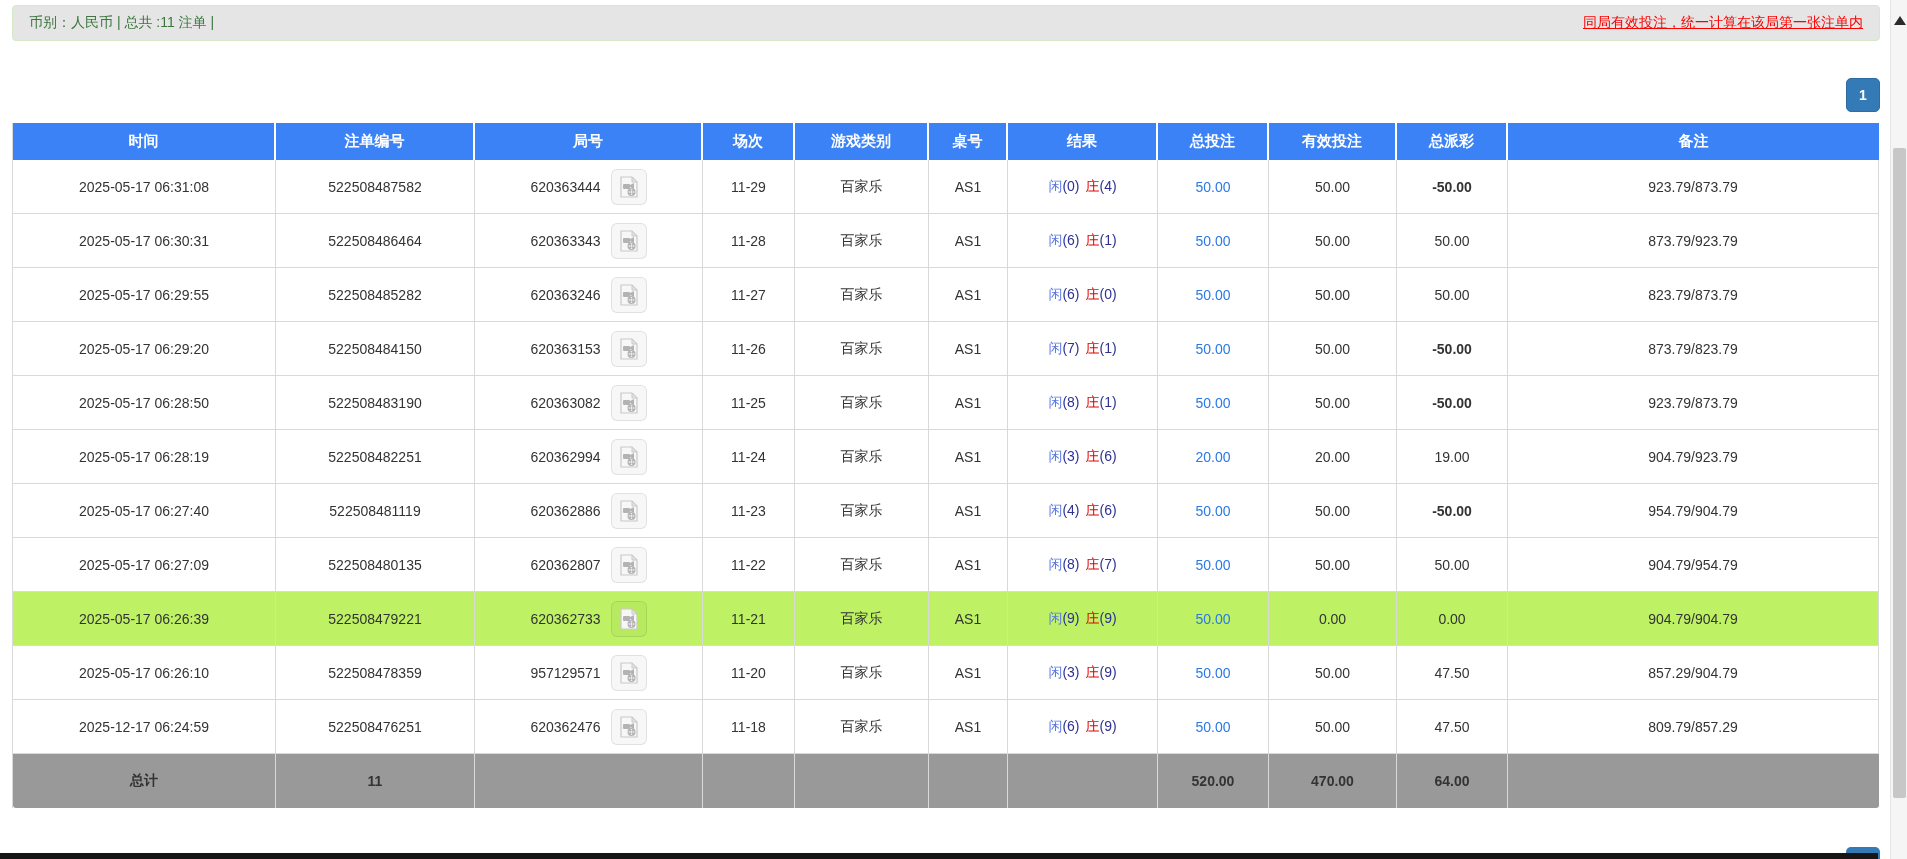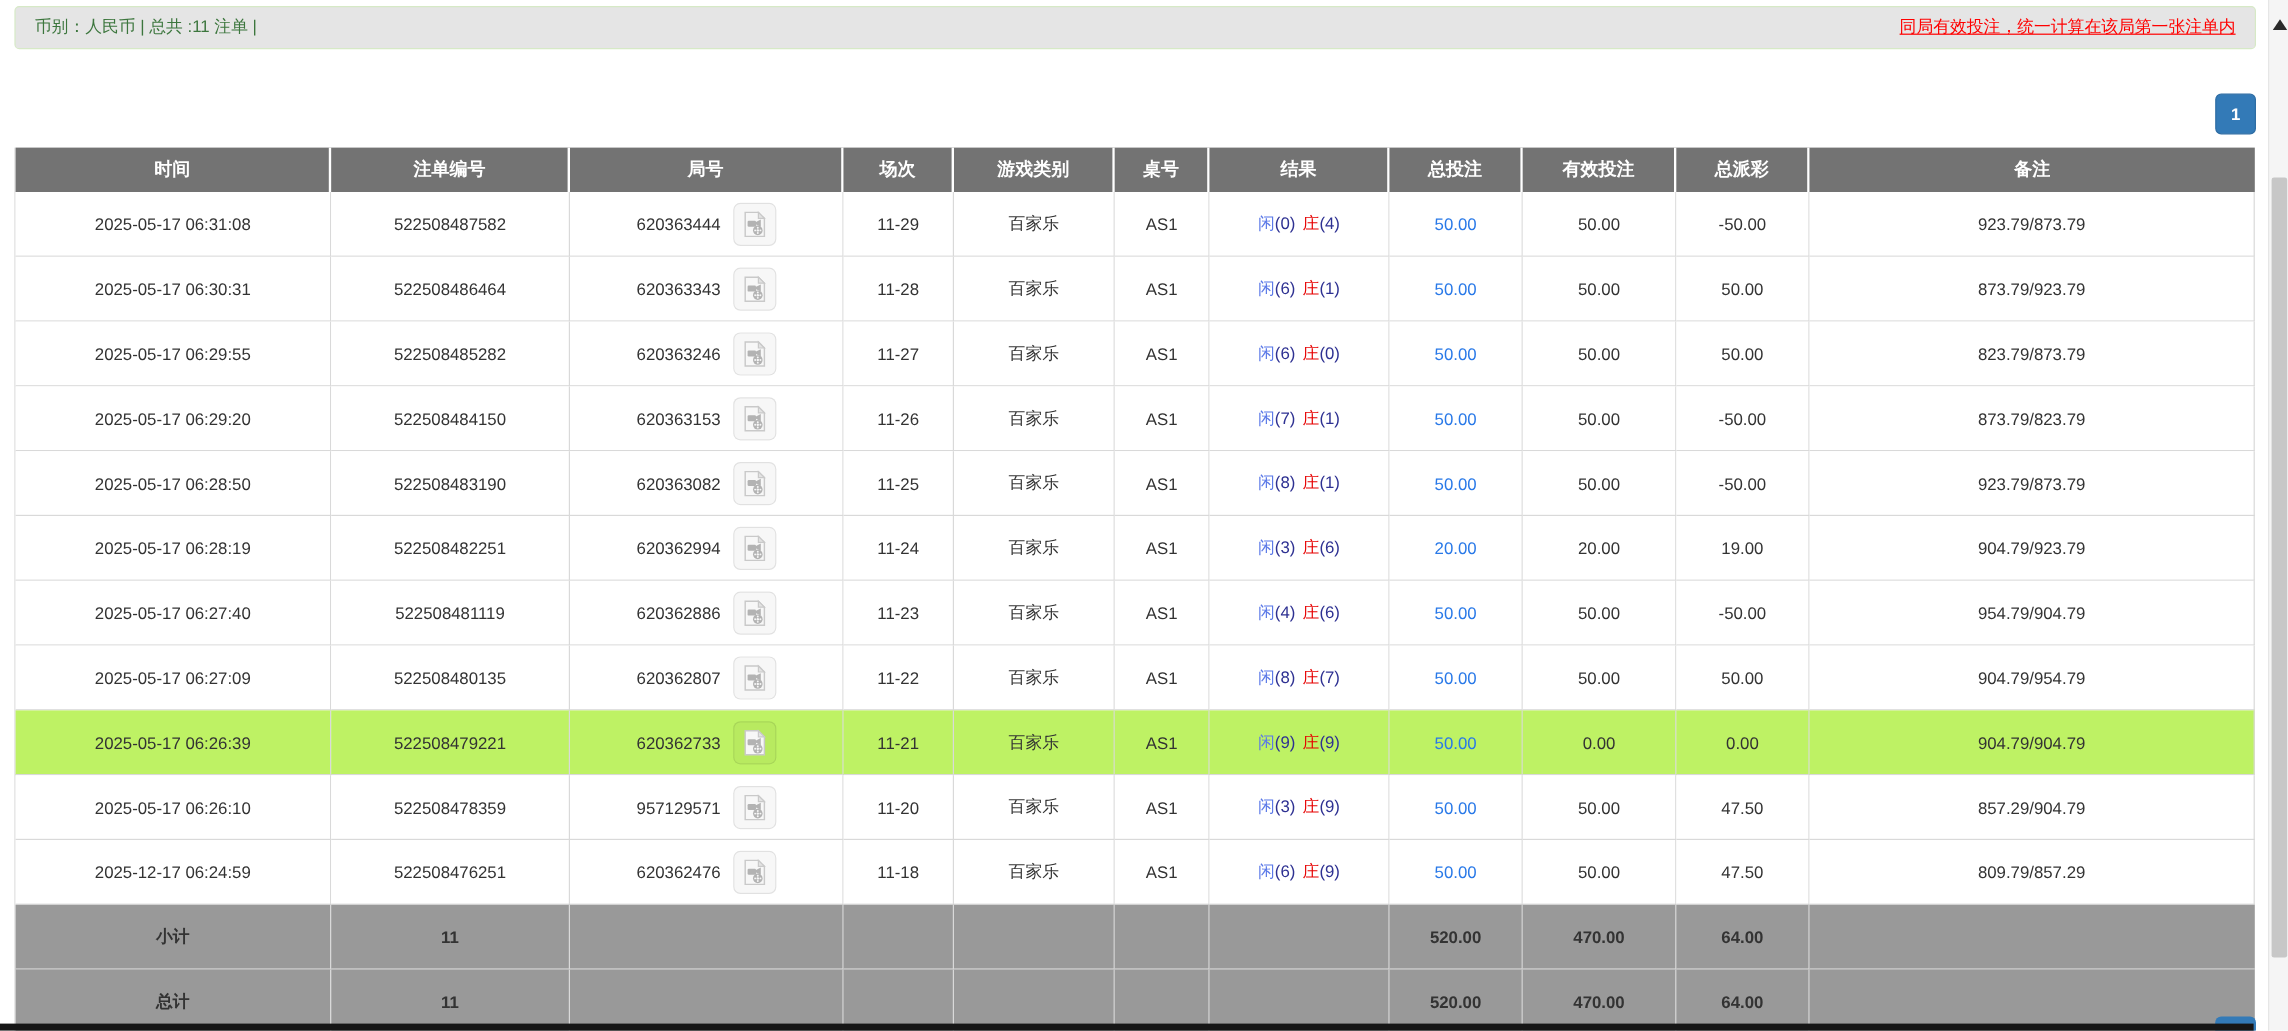--- a/index.html
+++ b/index.html
@@ -31,21 +31,21 @@
     cursor:pointer;
   }
 
   
   table.bets {
     position:absolute; left:12px; top:123px; width:1867px;
     border-collapse:separate; border-spacing:0; table-layout:fixed;
     font-size:14px;
   }
   table.bets th {
-    background:#737373; color:#fff; font-weight:bold; font-size:15px;
+    background:#3b82f6; color:#fff; font-weight:bold; font-size:15px;
     height:37px; padding:0; text-align:center;
     border-right:2px solid #fff;
   }
   table.bets th:last-child { border-right:none; }
   table.bets td {
     height:54px; text-align:center; padding:0 4px;
     border-right:1px solid #d9d9d9; border-bottom:1px solid #d9d9d9;
     background:#fff; color:#333;
   }
   table.bets { border-left:1px solid #d9d9d9; }
@@ -57,21 +57,21 @@
     border-right:2px solid #fff; border-bottom:3px solid #fff;
     font-weight:bold; font-size:14px;
   }
   tr.total td.sum { border-bottom:none; }
   tr.total td.sum:first-child { border-bottom-left-radius:3px; }
   tr.total td.sum:last-child  { border-bottom-right-radius:3px; }
   td.sum:last-child { border-right:none; }
 
   
   .bet-link { color:#2979e8; text-decoration:none; cursor:pointer; }
-  .neg { color:#e60000; }
+  .neg { color:#e60000;font-weight:bold; }
   .res-xian   { color:#5b79e8; }
   .res-zhuang { color:#e60000; margin-left:6px; }
   .res-num    { color:#2e3192; }
 
   .round-wrap { display:flex; align-items:center; justify-content:center; gap:10px; }
   .video-btn {
     width:36px; height:36px; border:1px solid rgba(0,0,0,0.09);
     background:rgba(0,0,0,0.03); border-radius:6px;
     display:inline-flex; align-items:center; justify-content:center;
     cursor:pointer; padding:0;
@@ -523,33 +523,20 @@
     </td>
     <td>
       <a class="bet-link">50.00</a>
     </td>
     <td>50.00</td>
     <td>47.50</td>
     <td>809.79/857.29</td>
   </tr>
     </tbody>
   <tfoot>
-    <tr class="subtotal">
-      <td class="sum">小计</td>
-      <td class="sum">11</td>
-      <td class="sum"></td>
-      <td class="sum"></td>
-      <td class="sum"></td>
-      <td class="sum"></td>
-      <td class="sum"></td>
-      <td class="sum">520.00</td>
-      <td class="sum">470.00</td>
-      <td class="sum">64.00</td>
-      <td class="sum"></td>
-    </tr>
     <tr class="total">
       <td class="sum">总计</td>
       <td class="sum">11</td>
       <td class="sum"></td>
       <td class="sum"></td>
       <td class="sum"></td>
       <td class="sum"></td>
       <td class="sum"></td>
       <td class="sum">520.00</td>
       <td class="sum">470.00</td>

